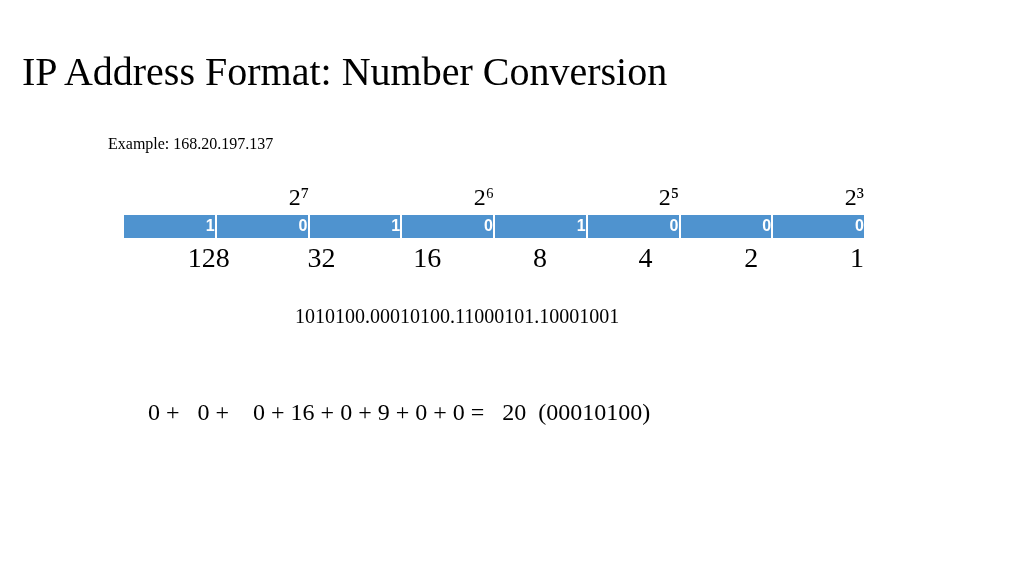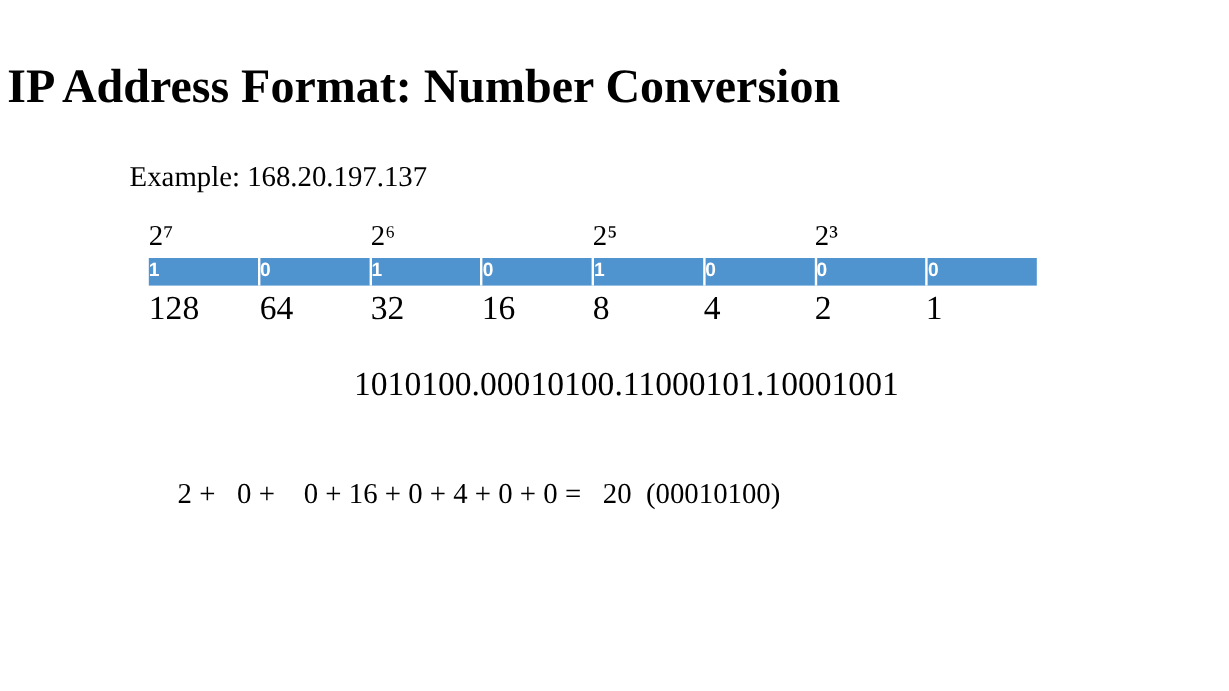--- a/index.html
+++ b/index.html
@@ -7,40 +7,40 @@
     width: 1024px;
     height: 576px;
     background: #ffffff;
     font-family: Georgia, "Times New Roman", serif;
     color: #000;
     overflow: hidden;
     position: relative;
   }
   .title {
     position: absolute;
-    left: 6px;
+    left: 22px;
     top: 48px;
     font-size: 40px;
-    font-weight: bold;
+    font-weight: normal;
   }
   .example {
     position: absolute;
     left: 108px;
     top: 135px;
-    font-size: 24px;
+    font-size: 16px;
   }
   .table-wrap {
     position: absolute;
     left: 124px;
     top: 180px;
     width: 740px;
   }
   .row {
     display: flex;
-    text-align: left;
+    text-align: right;
   }
   .cell {
     flex: 1 1 0;
   }
   .row-powers .cell {
     font-family: "Cambria Math", "Times New Roman", serif;
     font-size: 24px;
     padding: 4px 0;
   }
   .row-bits {
@@ -58,21 +58,21 @@
     border-right: none;
   }
   .row-values .cell {
     font-size: 28px;
     padding: 4px 0;
   }
   .binstr {
     position: absolute;
     left: 295px;
     top: 305px;
-    font-size: 28px;
+    font-size: 20px;
   }
   .calc-block {
     position: absolute;
     left: 124px;
     top: 335px;
     font-size: 24px;
     line-height: 1.3;
     white-space: pre;
   }
 </style>
@@ -95,29 +95,28 @@
     <div class="cell">0</div>
     <div class="cell">1</div>
     <div class="cell">0</div>
     <div class="cell">1</div>
     <div class="cell">0</div>
     <div class="cell">0</div>
     <div class="cell">0</div>
   </div>
   <div class="row row-values">
     <div class="cell">128</div>
-    <div class="cell">64</div>
     <div class="cell">32</div>
     <div class="cell">16</div>
     <div class="cell">8</div>
     <div class="cell">4</div>
     <div class="cell">2</div>
     <div class="cell">1</div>
   </div>
 </div>
 
 <div class="binstr">1010100.00010100.11000101.10001001</div>
 
 <div class="calc-block">
-  <div>    2 +   0 +    0 + 16 + 0 + 4 + 0 + 0 =   20  (00010100)</div>
+  <div>    0 +   0 +    0 + 16 + 0 + 9 + 0 + 0 =   20  (00010100)</div>
   
   
 </div>
 
 </body></html>

